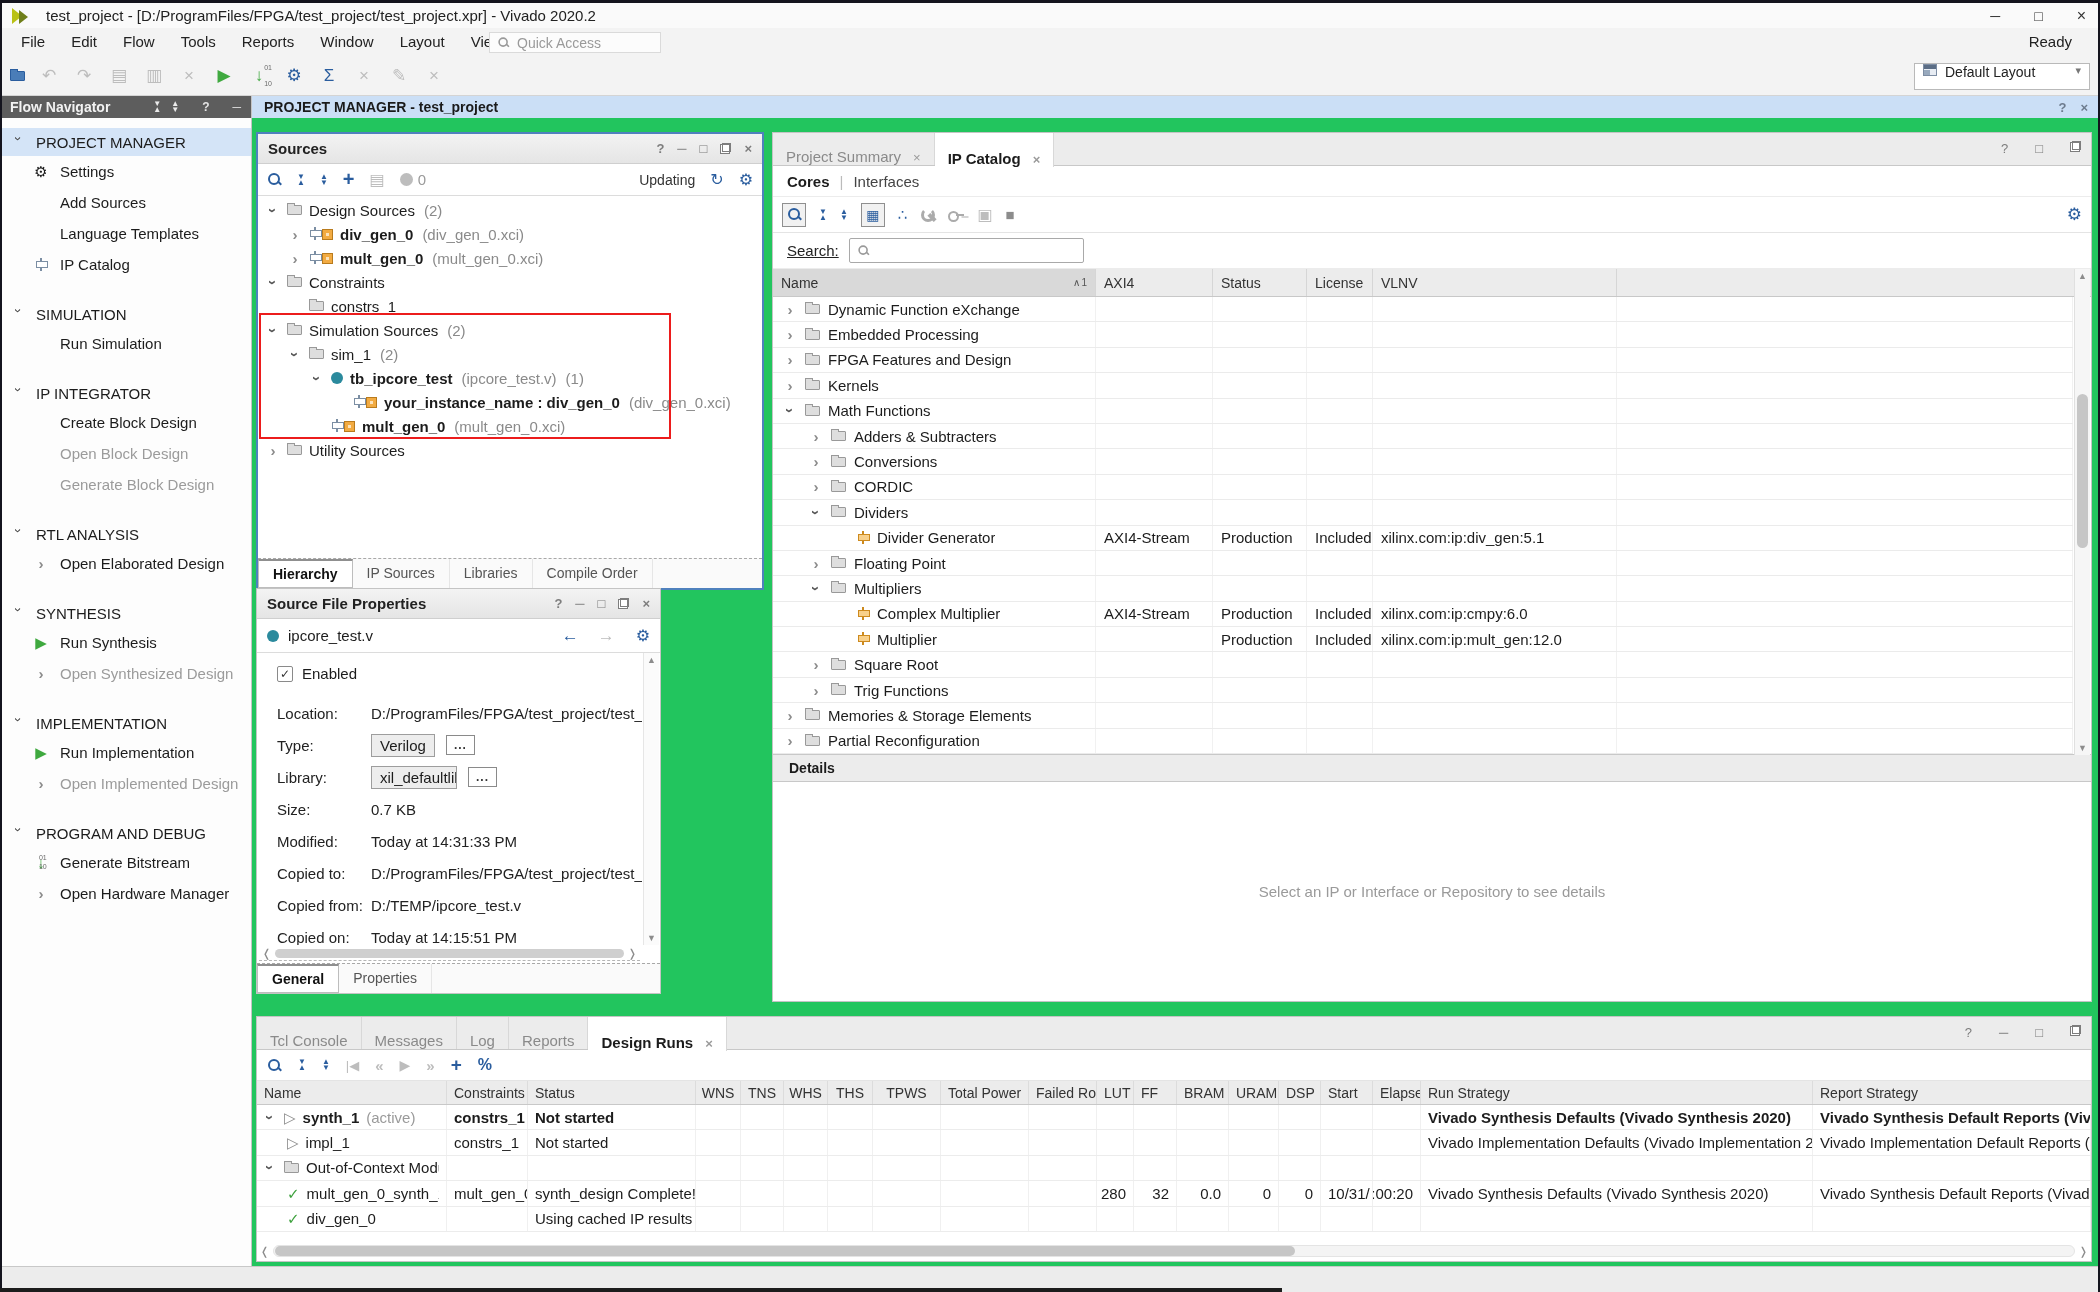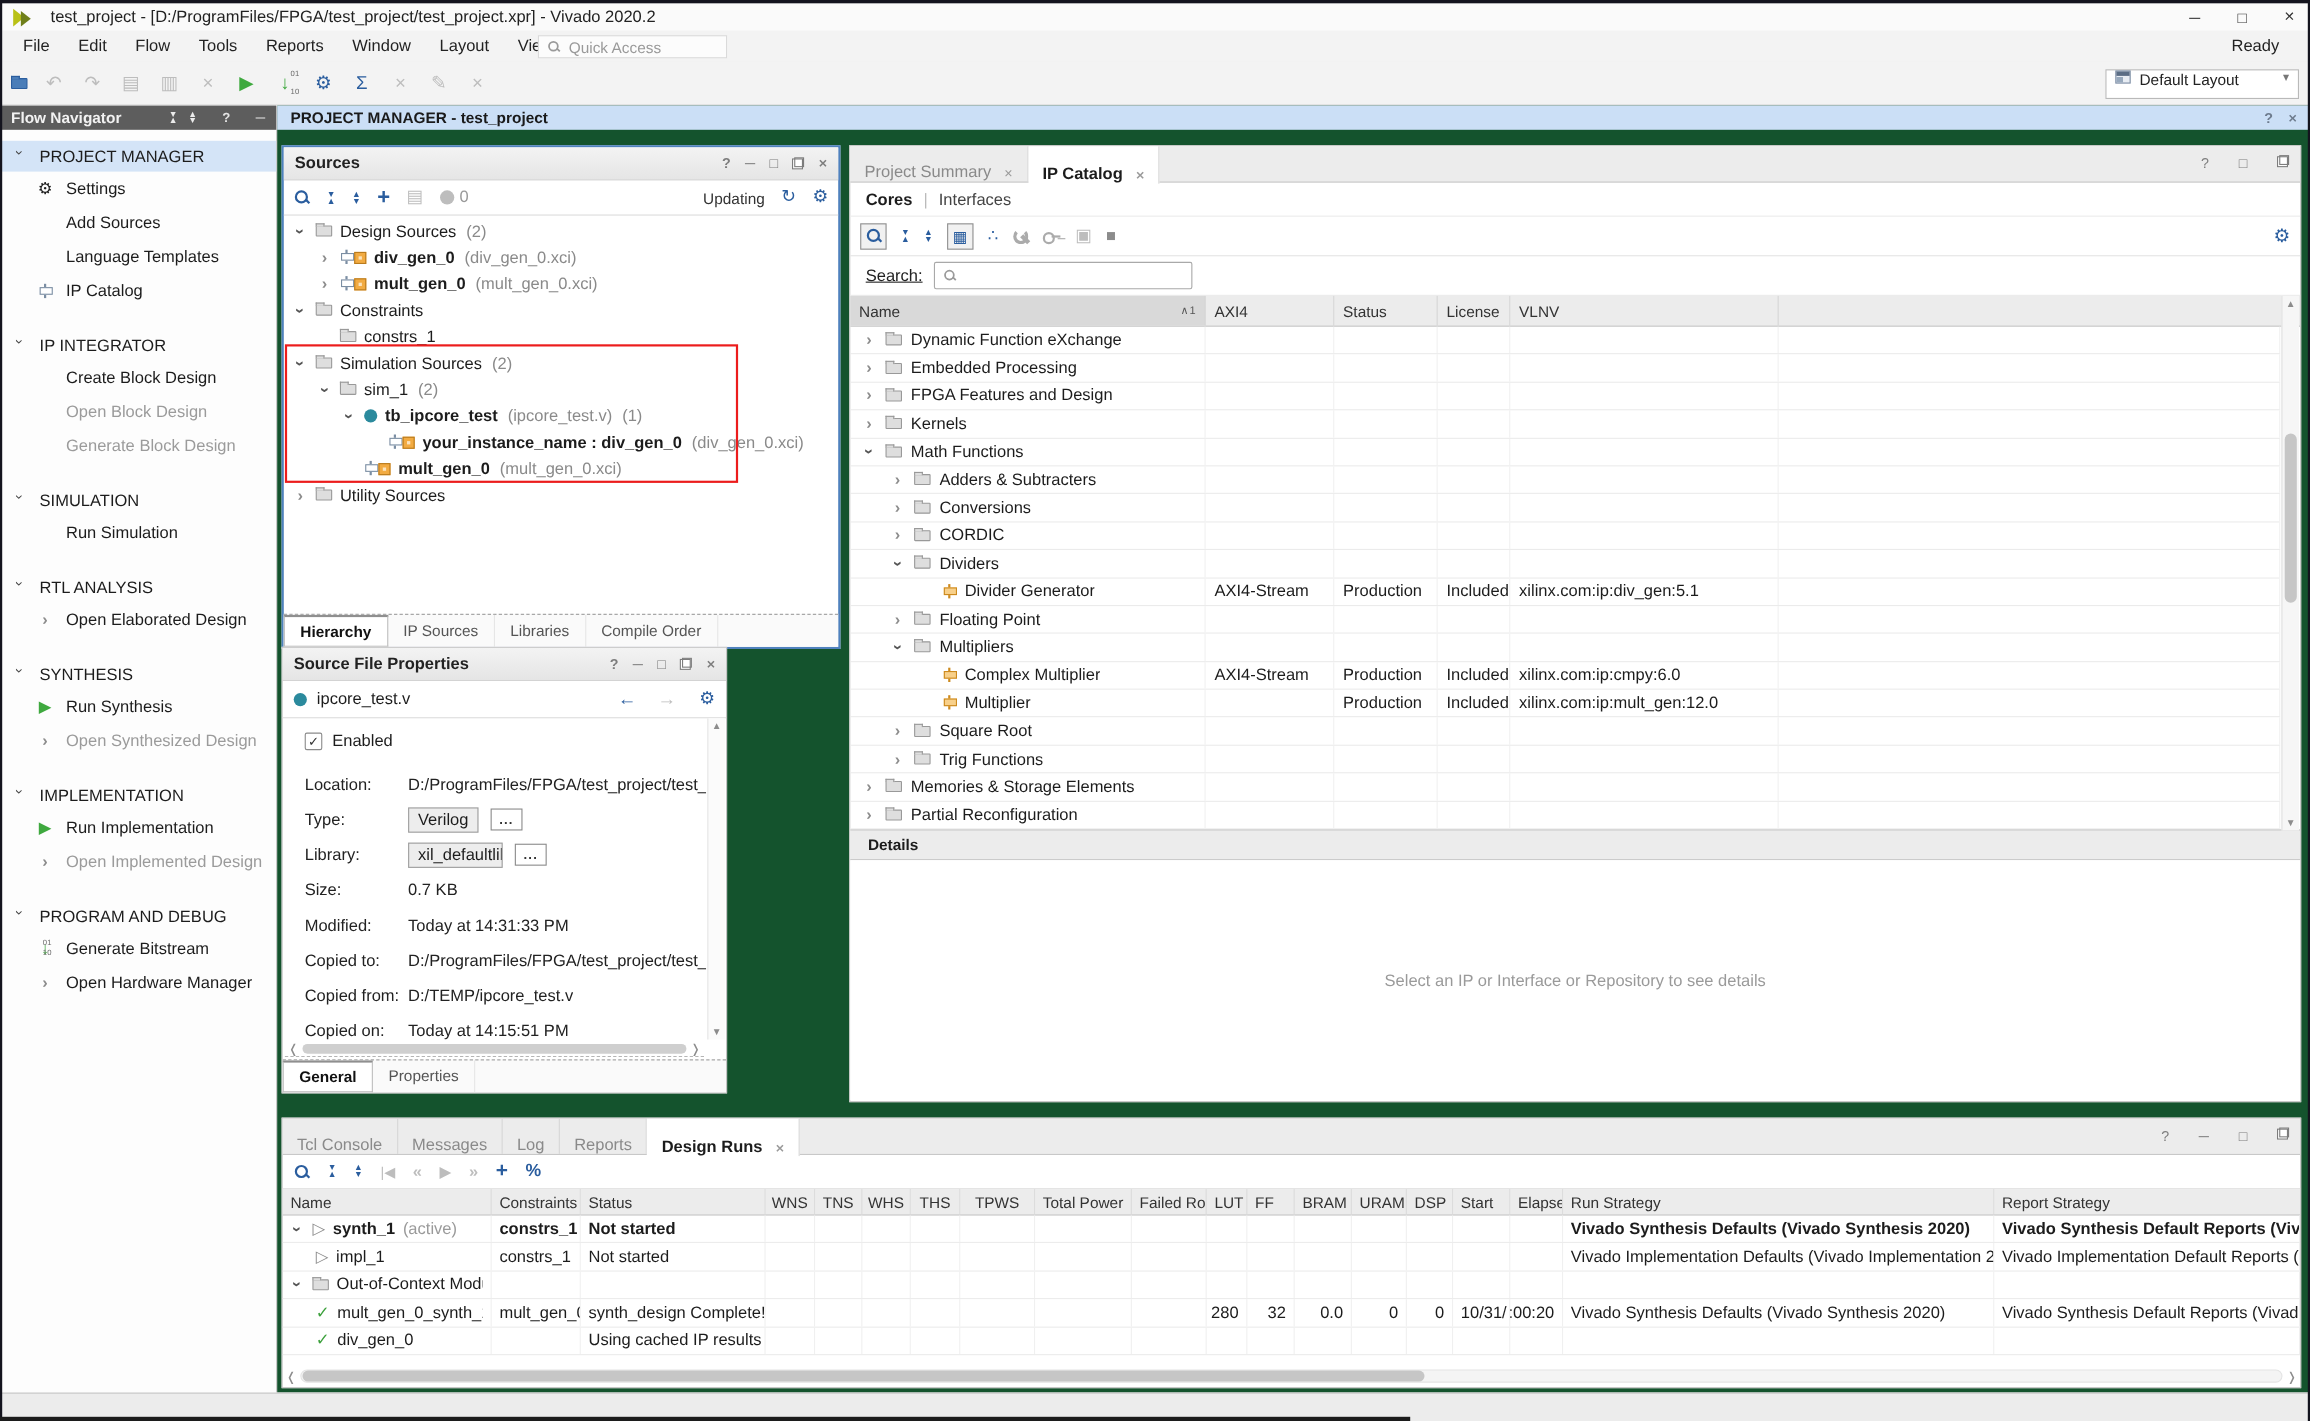--- a/index.html
+++ b/index.html
@@ -77,21 +77,21 @@
 .fn-body{padding-top:10px}
 .fn-sec{margin-bottom:20px}
 .fn-sechdr{height:28px;display:flex;align-items:center;gap:12px;padding-left:12px;font-weight:normal;font-size:15px}
 .fn-sechdr.sel{background:#d4e4f7}
 .fn-sechdr .ar{color:#444;font-size:13px;transform:rotate(90deg);display:inline-block;width:12px}
 .fn-item{height:31px;display:flex;align-items:center;padding-left:32px;gap:10px}
 .fn-item .iw{width:18px;display:inline-flex;justify-content:center;flex:none}
 .fn-item.dis{color:#9b9b9b}
 .chev{color:#8c8c8c;font-size:15px;font-weight:bold}
 
-.workspace{position:absolute;left:252px;top:96px;right:0;bottom:26px;background:#14532d}
+.workspace{position:absolute;left:252px;top:96px;right:0;bottom:26px;background:#22c55e}
 .projbar{position:absolute;left:0;top:0;right:0;height:22px;background:#cbdff6;display:flex;align-items:center;padding:0 12px;font-weight:bold;font-size:14px;color:#1a1a1a}
 .projbar .sp{flex:1}
 .projbar .hic{color:#6d7b8d;font-size:13px;margin-left:14px}
 .panel{position:absolute;background:#fff;border:1px solid #c4c4c4}
 .panel-hdr{height:30px;background:linear-gradient(#f3f3f3,#e5e5e5);border-bottom:1px solid #cfcfcf;display:flex;align-items:center;padding:0 10px;font-weight:bold;font-size:15px;color:#222}
 .panel-hdr .sp{flex:1}
 .hic{color:#7d7d7d;font-size:13px;margin-left:13px}
 .icfloat{position:relative;width:11px;height:11px;display:inline-block}
 .icfloat::before{content:"";position:absolute;left:0;bottom:0;width:8px;height:8px;border:1px solid #7d7d7d;background:#fff}
 .icfloat::after{content:"";position:absolute;right:0;top:0;width:7px;height:7px;border:1px solid #7d7d7d}
@@ -283,43 +283,43 @@
           <div class="fn-item">
             <span class="iw">
               <span class="pin"></span>
             </span>
             <span>IP Catalog</span>
           </div>
         </div>
         <div class="fn-sec">
           <div class="fn-sechdr">
             <span class="ar" style="transform: rotate(90deg);">›</span>
+            <span>SIMULATION</span>
+          </div>
+          <div class="fn-item">
+            <span class="iw"></span>
+            <span>Run Simulation</span>
+          </div>
+        </div>
+        <div class="fn-sec">
+          <div class="fn-sechdr">
+            <span class="ar" style="transform: rotate(90deg);">›</span>
             <span>IP INTEGRATOR</span>
           </div>
           <div class="fn-item">
             <span class="iw"></span>
             <span>Create Block Design</span>
           </div>
           <div class="fn-item dis">
             <span class="iw"></span>
             <span>Open Block Design</span>
           </div>
           <div class="fn-item dis">
             <span class="iw"></span>
             <span>Generate Block Design</span>
-          </div>
-        </div>
-        <div class="fn-sec">
-          <div class="fn-sechdr">
-            <span class="ar" style="transform: rotate(90deg);">›</span>
-            <span>SIMULATION</span>
-          </div>
-          <div class="fn-item">
-            <span class="iw"></span>
-            <span>Run Simulation</span>
           </div>
         </div>
         <div class="fn-sec">
           <div class="fn-sechdr">
             <span class="ar" style="transform: rotate(90deg);">›</span>
             <span>RTL ANALYSIS</span>
           </div>
           <div class="fn-item">
             <span class="iw">
               <span class="g chev">›</span>

